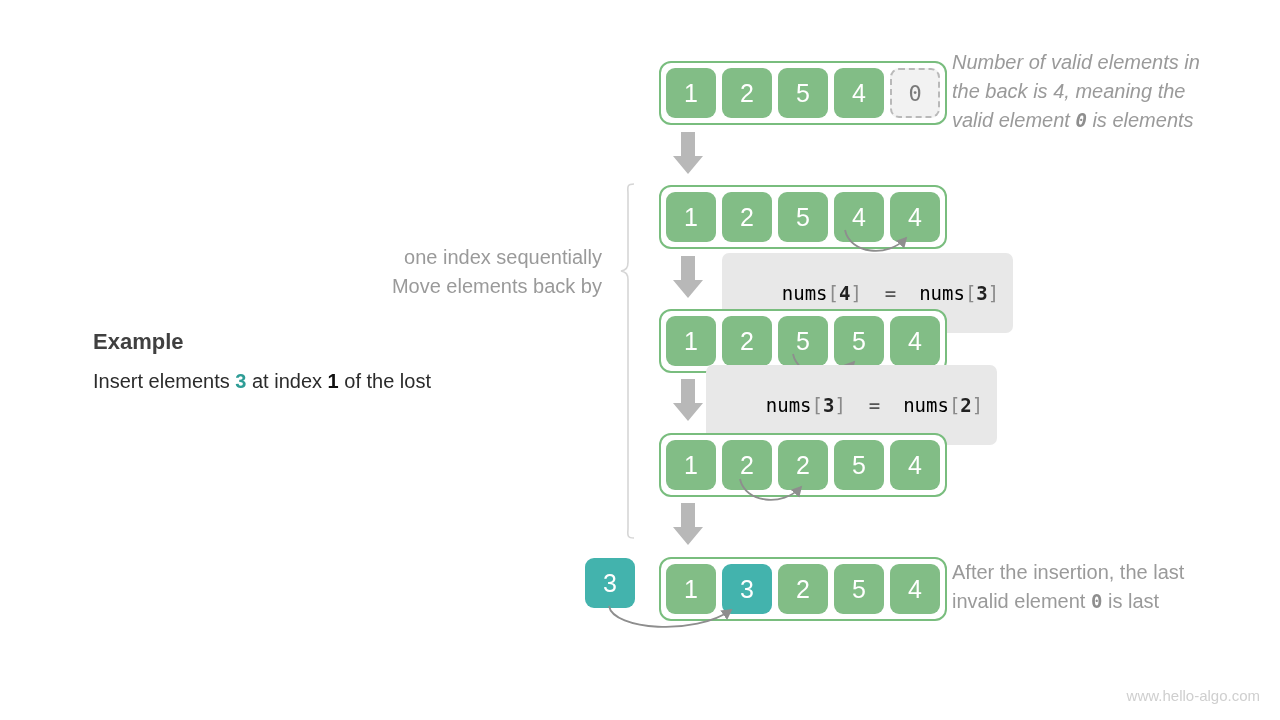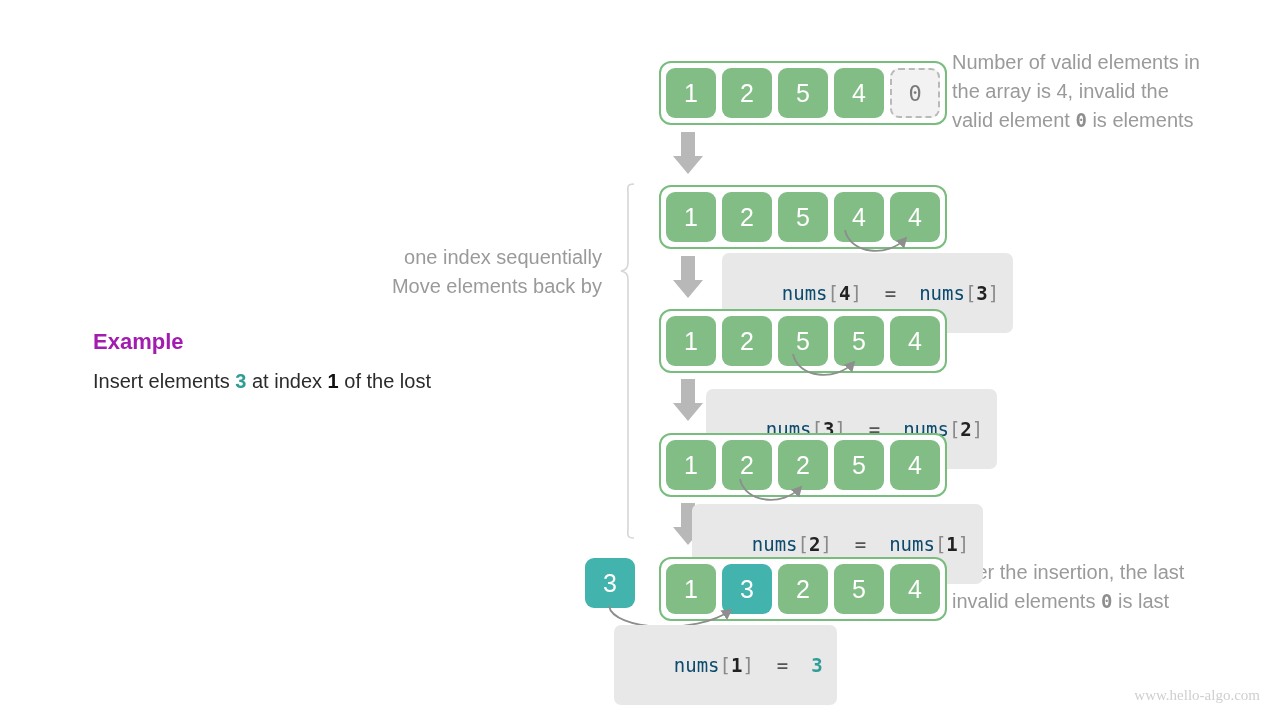--- a/index.html
+++ b/index.html
@@ -61,21 +61,21 @@
     position:absolute;
     background:#e8e8e8;
     border-radius:7px;
     padding:7px 14px;
     font-family:"DejaVu Sans Mono", monospace;
     font-size:19px;
     white-space:pre;
     color:#333333;
     letter-spacing:0px;
   }
-  .code-chip .nm{color:#0c4a6e;text-align:right;}
+  .code-chip .nm{color:#000000;text-align:right;}
   .code-chip .br{color:#8a8a8a;}
   .code-chip .idx{color:#222222;font-weight:bold;}
   .code-chip .eq{color:#555555;}
   .code-chip .tealv{color:#2e9d96;font-weight:bold;}
 
   
   .note{
     position:absolute;
     color:#9a9a9a;
     font-size:20px;
@@ -89,36 +89,36 @@
     font-size:20px;
     line-height:29px;
     text-align:right;
   }
 
   
   .ex-title{
     position:absolute;
     font-size:22px;
     font-weight:bold;
-    color:#a21caf;
+    color:#404040;
   }
   .ex-sub{
     position:absolute;
     font-size:20px;
     color:#2b2b2b;
   }
   .ex-sub .t{color:#2e9d96;font-weight:bold;}
   .ex-sub .k{color:#111;font-weight:bold;}
 
   
   .watermark{
     position:absolute;
     right:20px;bottom:16px;
     color:#cfcfcf;
-    font-family:Liberation Serif, serif;
+    font-family:Liberation Sans, sans-serif;
     font-size:15px;
   }
   svg{display:block;overflow:visible;}
 </style>
 </head>
 <body>
 
 <div class="stage">
 
   <div class="ex-title" style="left:93px;top:329px;">Example</div>
@@ -129,29 +129,29 @@
 
   <div class="note-left" style="left:302px;top:243px;width:300px;">
     <div>one index sequentially</div>
     <div>Move elements back by</div>
   </div>
 
   <svg style="position:absolute;left:618px;top:180px;" width="24" height="370">
     <path d="M16 4 C 8 4, 10 8, 10 14 L 10 82 C 10 88, 8 90, 3 91 C 8 92, 10 94, 10 100 L 10 348 C 10 354, 8 358, 16 358" fill="none" stroke="#d6d6d6" stroke-width="1.6"></path>
   </svg>
 
-  <div class="note" style="left:952px;top:48px;width:315px;">
+  <div class="note" style="left:952px;top:48px;width:315px;font-style:italic;">
     <div>Number of valid elements in</div>
-    <div>the array is 4, invalid the</div>
+    <div>the back is 4, meaning the</div>
     <div><span>valid element </span><b>0</b><span> is elements</span></div>
   </div>
 
   <div class="note" style="left:952px;top:558px;width:320px;">
     <div>After the insertion, the last</div>
-    <div><span>invalid elements </span><b>0</b><span> is last</span></div>
+    <div><span>invalid element </span><b>0</b><span> is last</span></div>
   </div>
 
   <div class="array-box" style="left:659px;top:61px;">
     <div class="cell">1</div>
     <div class="cell">2</div>
     <div class="cell">5</div>
     <div class="cell">4</div>
     <div class="cell invalid">0</div>
   </div>
 
@@ -198,21 +198,21 @@
         <path d="M0,0 L6,3.2 L0,6.4 z" fill="#8e8e8e"></path>
       </marker>
     </defs>
     <path d="M5 2 C 10 26, 48 30, 66 10" fill="none" stroke="#8e8e8e" stroke-width="1.8" marker-end="url(#ah2)"></path>
   </svg>
 
   <svg class="down-arrow" style="left:673px;top:379px;" width="30" height="42">
     <path d="M8 0 H22 V24 H30 L15 42 L0 24 H8 Z" fill="#b8b8b8"></path>
   </svg>
 
-  <div class="code-chip" style="left:706px;top:389px;">
+  <div class="code-chip" style="left:706px;top:365px;">
     <span class="nm">nums</span><span class="br">[</span><span class="idx">3</span><span class="br">]</span>  <span class="eq">=</span>  <span class="nm">nums</span><span class="br">[</span><span class="idx">2</span><span class="br">]</span>
   </div>
 
   <div class="array-box" style="left:659px;top:433px;">
     <div class="cell">1</div>
     <div class="cell">2</div>
     <div class="cell">2</div>
     <div class="cell">5</div>
     <div class="cell">4</div>
   </div>
@@ -223,42 +223,36 @@
         <path d="M0,0 L6,3.2 L0,6.4 z" fill="#8e8e8e"></path>
       </marker>
     </defs>
     <path d="M5 2 C 10 26, 48 30, 66 10" fill="none" stroke="#8e8e8e" stroke-width="1.8" marker-end="url(#ah3)"></path>
   </svg>
 
   <svg class="down-arrow" style="left:673px;top:503px;" width="30" height="42">
     <path d="M8 0 H22 V24 H30 L15 42 L0 24 H8 Z" fill="#b8b8b8"></path>
   </svg>
 
-  <div class="code-chip" style="left:692px;top:504px;">
-    <span class="nm">nums</span><span class="br">[</span><span class="idx">2</span><span class="br">]</span>  <span class="eq">=</span>  <span class="nm">nums</span><span class="br">[</span><span class="idx">1</span><span class="br">]</span>
-  </div>
 
   <div class="loose-box" style="left:585px;top:558px;">3</div>
 
   <div class="array-box" style="left:659px;top:557px;">
     <div class="cell">1</div>
     <div class="cell teal">3</div>
     <div class="cell">2</div>
     <div class="cell">5</div>
     <div class="cell">4</div>
   </div>
 
   <svg style="position:absolute;left:605px;top:604px;" width="140" height="34">
     <defs>
       <marker id="ah4" markerWidth="7" markerHeight="7" refX="5" refY="3.2" orient="auto">
         <path d="M0,0 L6,3.2 L0,6.4 z" fill="#8e8e8e"></path>
       </marker>
     </defs>
     <path d="M4 2 C 8 26, 90 32, 126 6" fill="none" stroke="#8e8e8e" stroke-width="1.8" marker-end="url(#ah4)"></path>
   </svg>
 
-  <div class="code-chip" style="left:614px;top:625px;">
-    <span class="nm">nums</span><span class="br">[</span><span class="idx">1</span><span class="br">]</span>  <span class="eq">=</span>  <span class="tealv">3</span>
-  </div>
 
   <div class="watermark">www.hello-algo.com</div>
 
 </div>
 
 </body></html>

